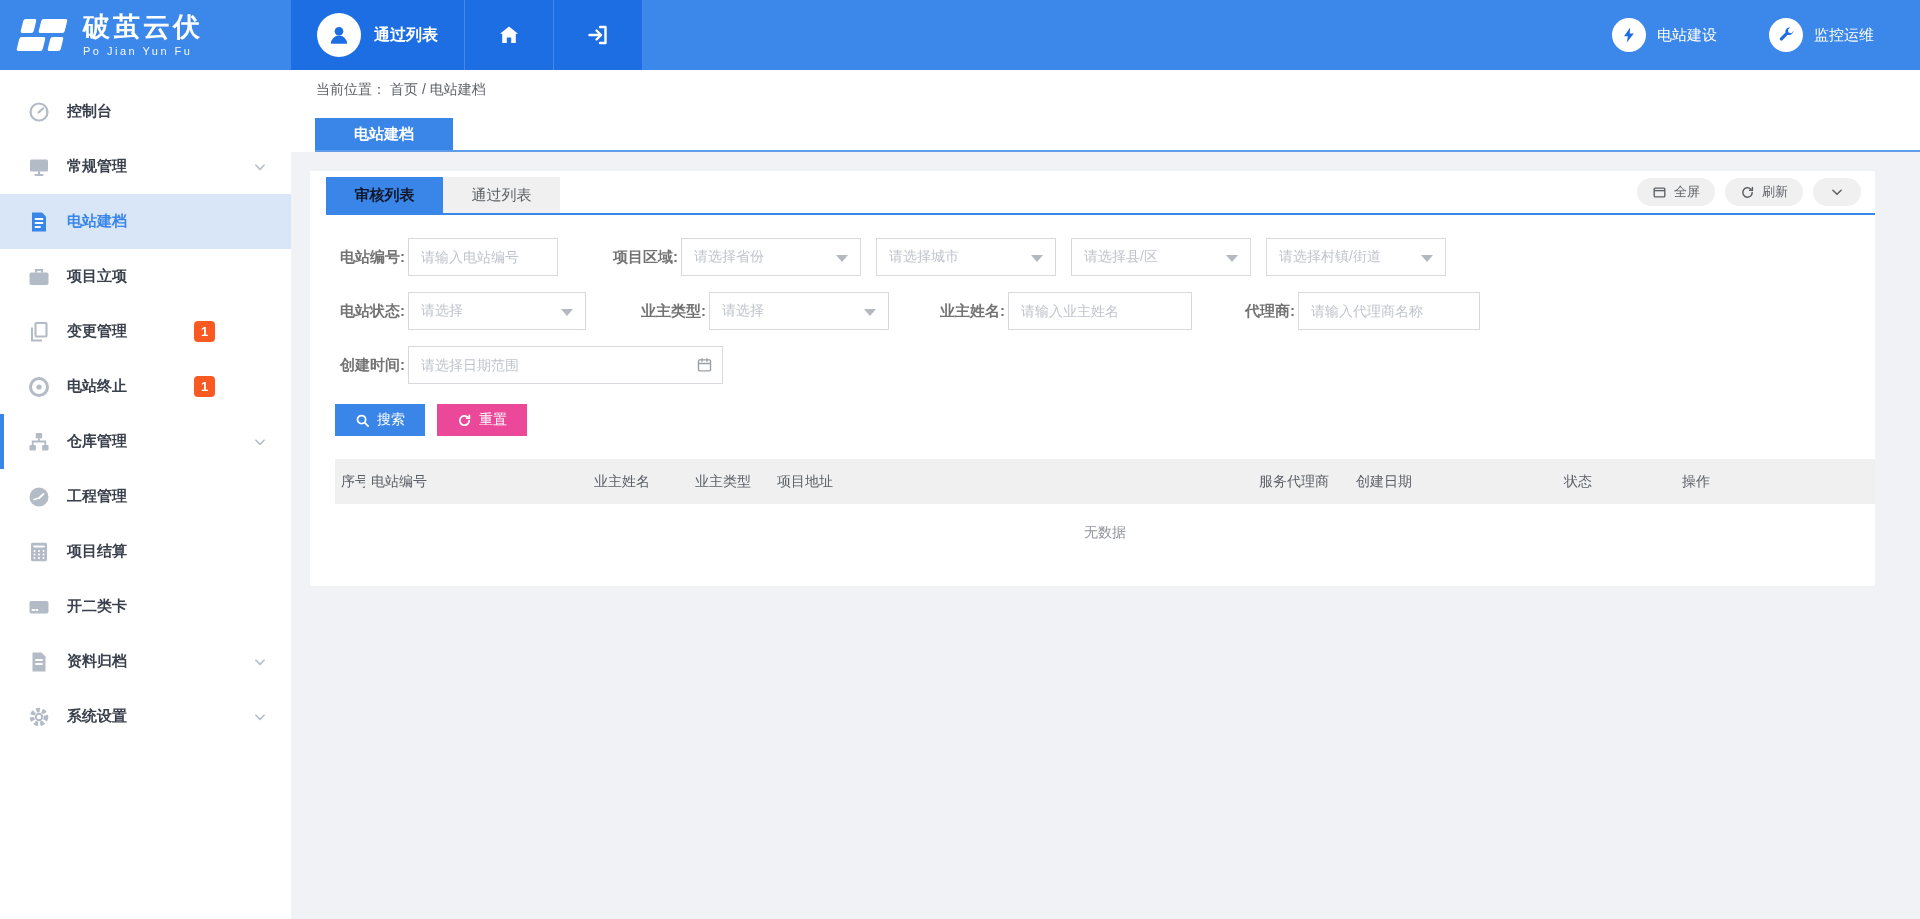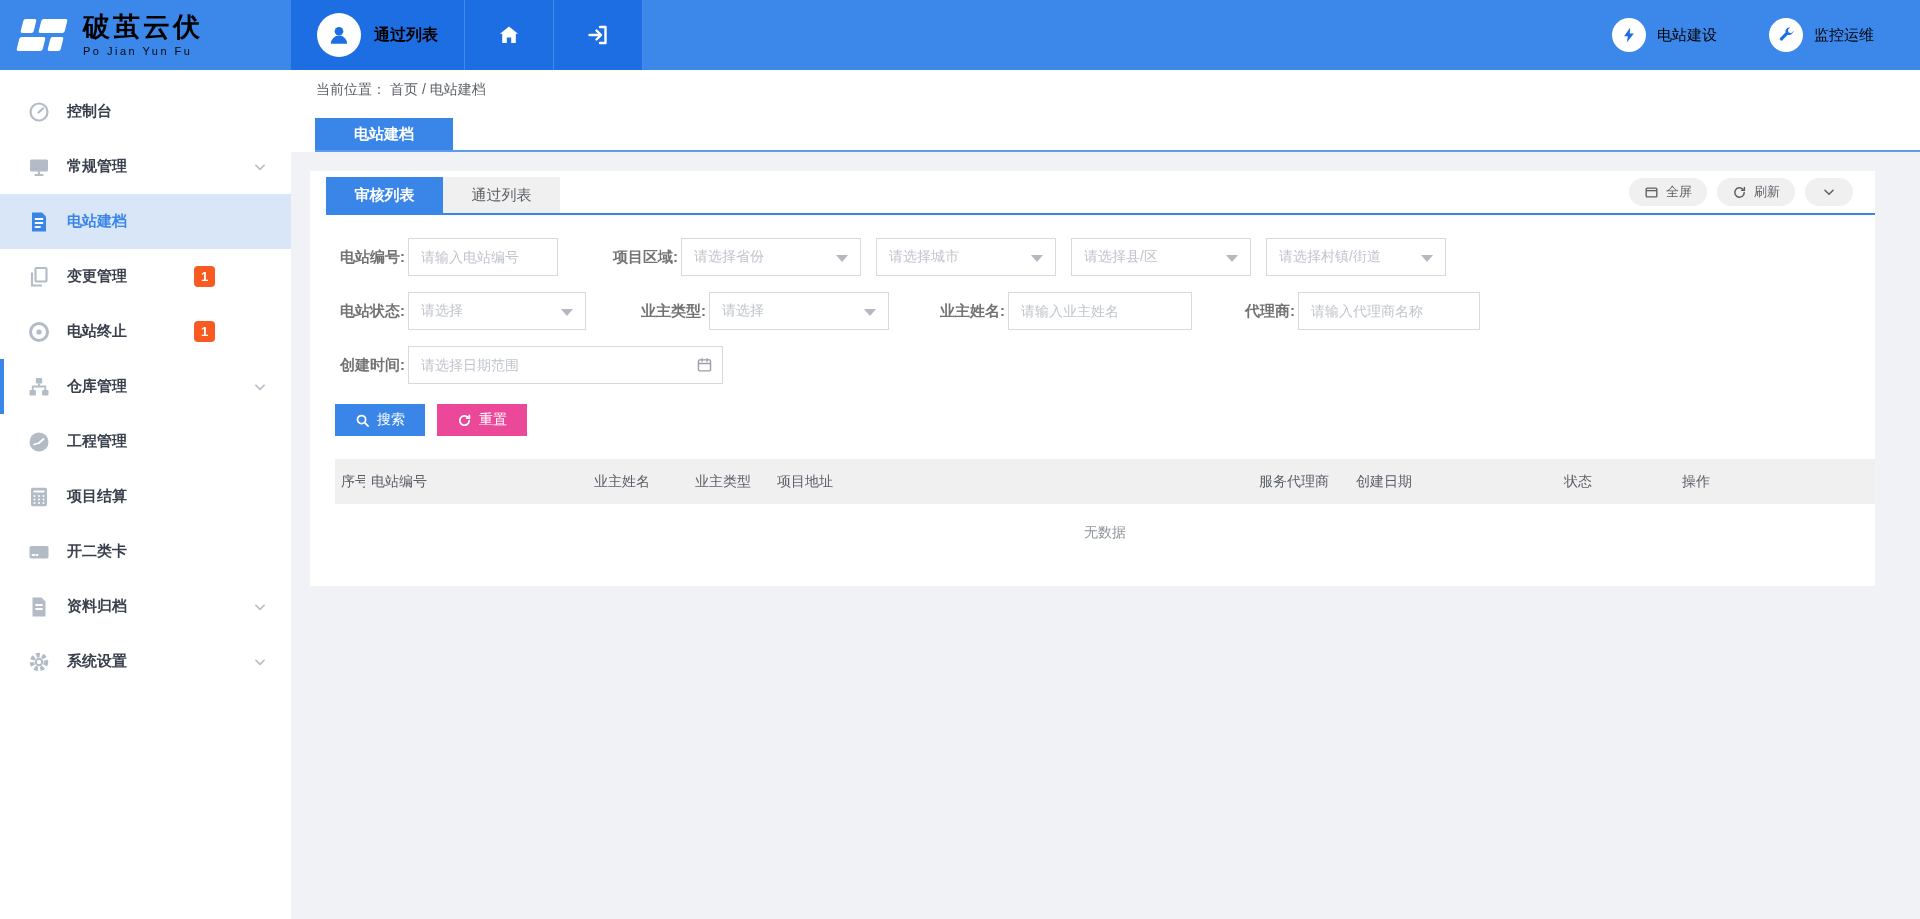--- a/index.html
+++ b/index.html
@@ -1,20 +1,20 @@
 <!DOCTYPE html>
 <html><head>
 <meta charset="utf-8">
 <style>
   * { margin:0; padding:0; box-sizing:border-box; }
   html,body { width:1920px; height:919px; }
   .page { width:1920px; height:919px; font-family:"Liberation Sans",sans-serif; background:#f0f2f5; display:flex; flex-direction:column; overflow:hidden; }
 
   
-  .hdr { flex:0 0 70px; height:70px; background:#3c87ea; color:#000000; display:flex; }
+  .hdr { flex:0 0 70px; height:70px; background:#3c87ea; color:#ffffff; display:flex; }
   .brand { width:291px; flex:0 0 291px; display:flex; align-items:center; padding-left:18px; gap:13px; }
   .brand-mark { width:52px; height:40px; position:relative; }
   .brand-mark i { position:absolute; background:#fff; transform:skewX(-14deg); border-radius:2px; }
   .brand-mark .b1 { left:4px; top:4px; width:13px; height:14px; }
   .brand-mark .b2 { left:22px; top:4px; width:26px; height:14px; }
   .brand-mark .b3 { left:0px; top:22px; width:26px; height:14px; }
   .brand-mark .b4 { left:31px; top:22px; width:13px; height:14px; }
   .brand-title { font-size:27px; font-weight:bold; letter-spacing:3px; line-height:1; }
   .brand-sub { font-size:11px; letter-spacing:2.5px; margin-top:4px; opacity:.95; }
   .hdr-mid { display:flex; background:#1d6ee2; }
@@ -43,22 +43,22 @@
   .main { flex:1; display:flex; flex-direction:column; min-width:0; }
   .crumb-bar { background:#fff; height:40px; display:flex; align-items:center; padding-left:25px; font-size:14px; color:#5d6166; gap:4px; }
   .tab-bar { background:#fff; }
   .tab-strip { margin-left:24px; height:42px; border-bottom:2px solid #5f9ceb; display:flex; align-items:flex-end; }
   .page-chip { width:138px; height:32px; background:#3a85e8; color:#fff; font-size:15px; font-weight:bold; display:flex; align-items:center; justify-content:center; cursor:pointer; }
 
   .content { flex:1; padding:19px 45px 0 19px; }
   .card { background:#fff; padding:0 0 24px 16px; }
   .card-head { display:flex; align-items:flex-end; padding-top:6px; border-bottom:2px solid #3a85e8; }
   .tab { width:117px; height:36px; display:flex; align-items:center; justify-content:center; font-size:15px; background:#f0f0f0; color:#5d6166; cursor:pointer; }
-  .tab.active { background:#3a85e8; color:#ffffff; font-weight:bold; }
-  .toolbar { margin-left:auto; display:flex; align-items:center; gap:10px; margin-bottom:7px; padding-right:22px; }
+  .tab.active { background:#3a85e8; color:#0f172a; font-weight:bold; }
+  .toolbar { margin-left:auto; display:flex; align-items:center; gap:10px; margin-bottom:7px; padding-right:14px; }
   .pill { height:28px; border-radius:14px; background:#f0f0f0; color:#5d6166; display:flex; align-items:center; gap:7px; padding:0 15px; font-size:13px; cursor:pointer; }
   .pill.sq { padding:0 17px; }
 
   
   .filters { padding:23px 0 0 9px; }
   .f-row { display:flex; align-items:center; height:38px; margin-bottom:16px; }
   .f-label { font-size:15px; font-weight:bold; color:#737373; text-align:right; white-space:nowrap; }
   .lb-a { width:70px; }
   .gap-lg { margin-left:52px; width:68px; }
   .gap-md { margin-left:47px; width:69px; }
@@ -186,20 +186,29 @@
       <div class="s-item active">
         <span class="s-ico">
             <svg width="24" height="24" viewBox="0 0 24 24">
               <path d="M5 2.5h10l4 4V21.5H5z" fill="currentColor"></path>
               <path d="M8.5 9h7M8.5 13h7M8.5 17h4.5" stroke="#fff" stroke-width="1.8" stroke-linecap="round"></path>
             </svg>
           </span>
         <span>电站建档</span>
       </div>
 
+      <div class="s-item">
+        <span class="s-ico">
+            <svg width="24" height="24" viewBox="0 0 24 24">
+              <rect x="2.5" y="7.5" width="19" height="12.5" rx="1.8" fill="currentColor"></rect>
+              <path d="M9 7.5V5h6v2.5" fill="none" stroke="currentColor" stroke-width="2.2"></path>
+            </svg>
+          </span>
+        <span>项目立项</span>
+      </div>
 
       <div class="s-item">
         <span class="s-ico">
             <svg width="24" height="24" viewBox="0 0 24 24" fill="none" stroke="currentColor" stroke-width="2.1">
               <rect x="8.5" y="3" width="11" height="13.5" rx="1"></rect>
               <path d="M5 7.5v13h10"></path>
             </svg>
           </span>
         <span>变更管理</span>
         <span class="badge">1</span>

